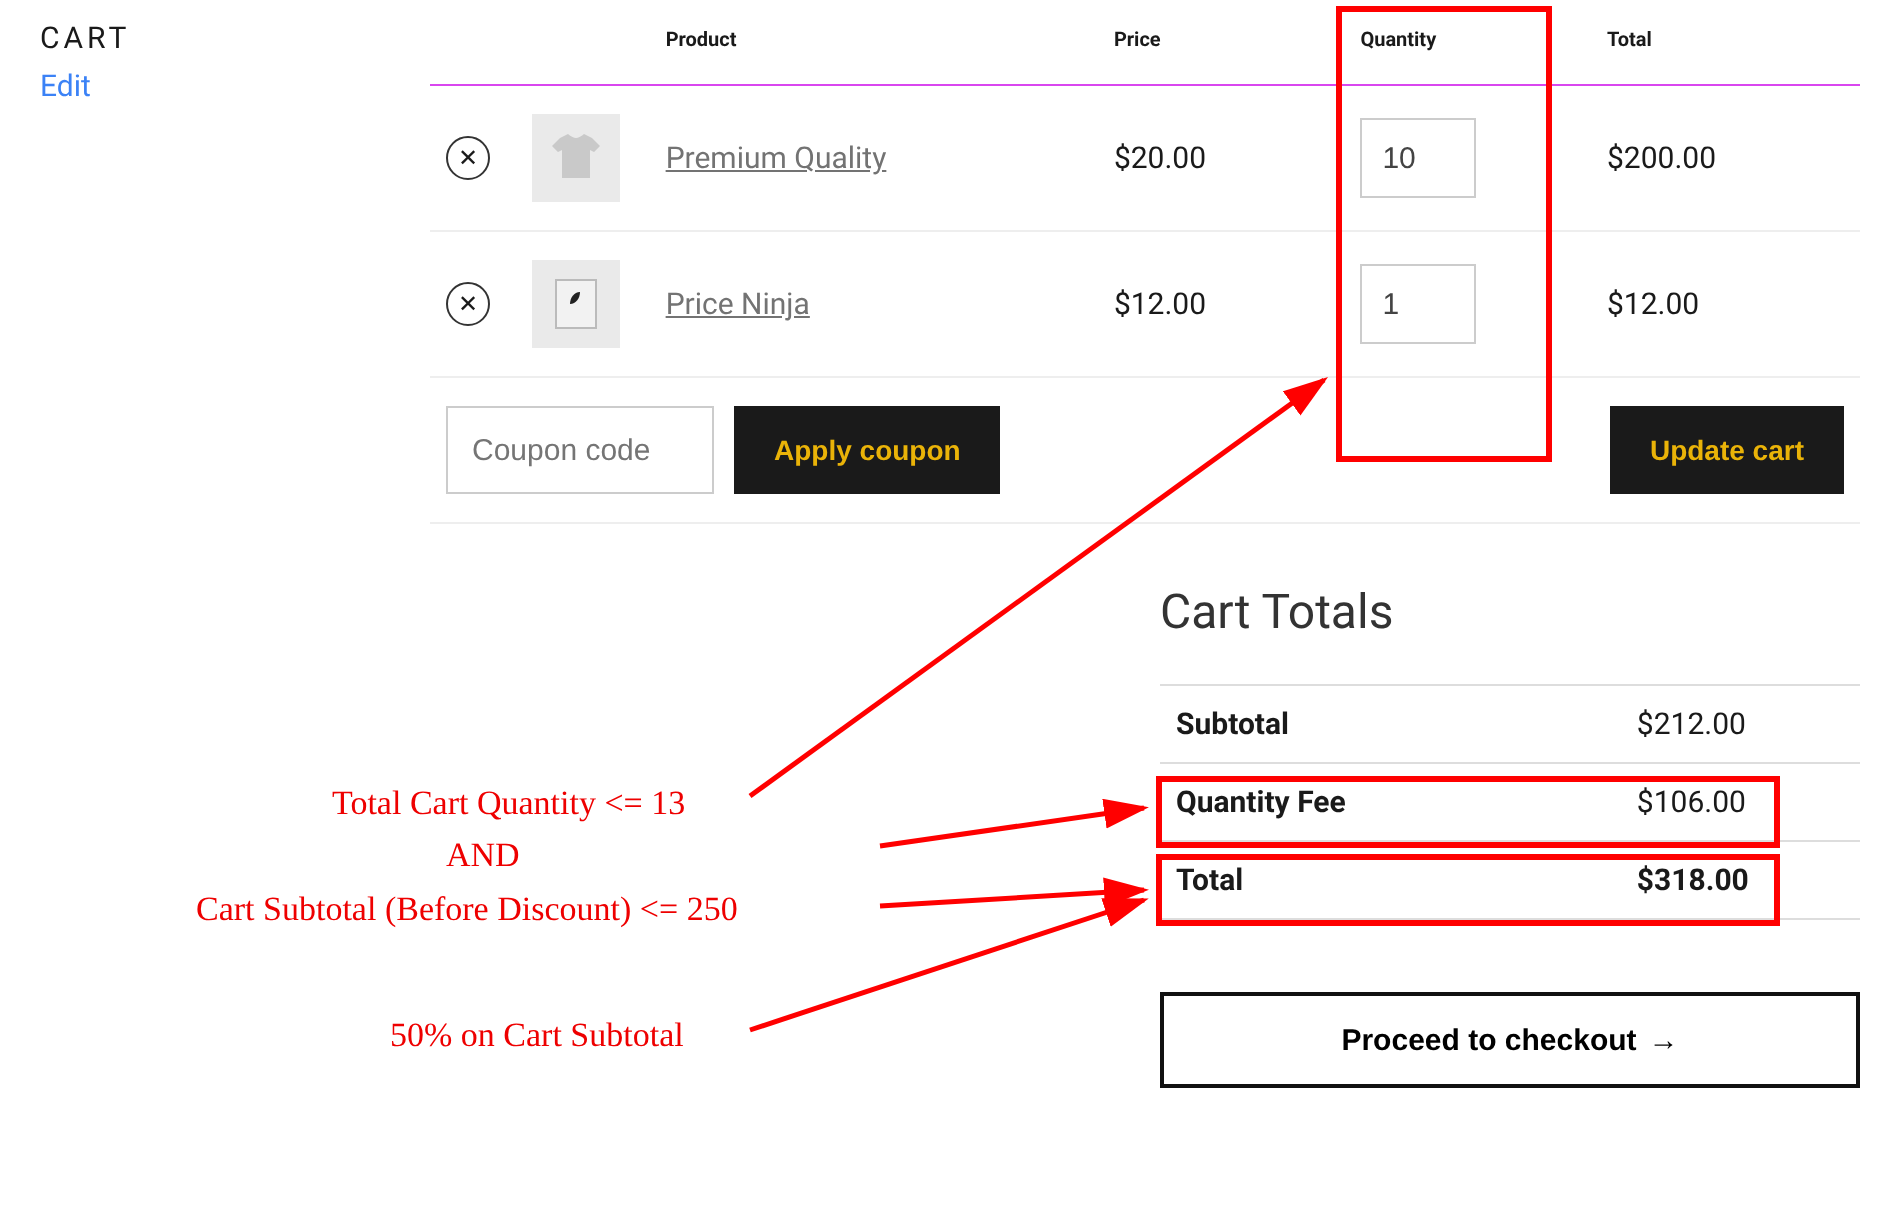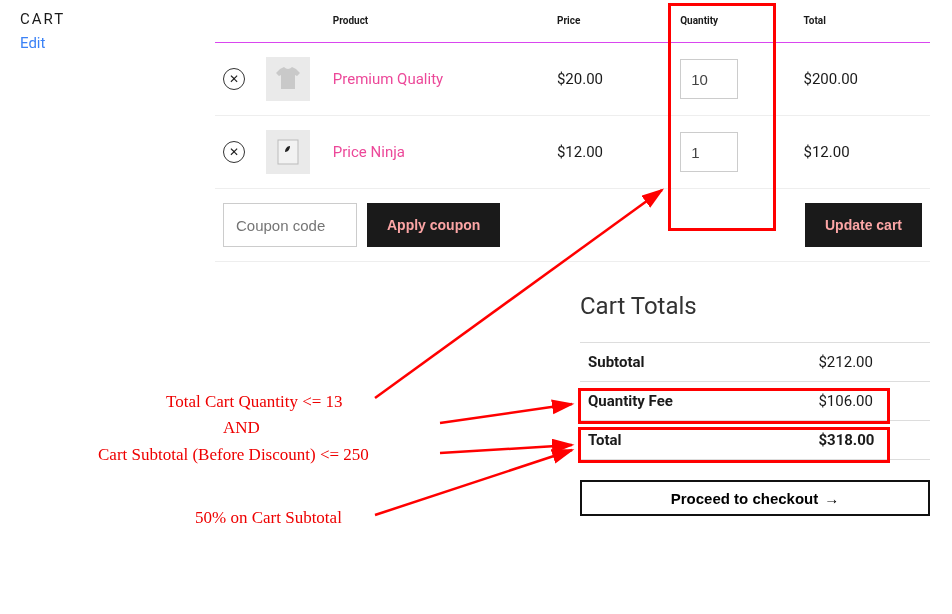--- a/index.html
+++ b/index.html
@@ -68,42 +68,43 @@
     background: #fff;
   }
   .thumb {
     width: 44px; height: 44px;
     background: #eaeaea;
     display:flex; align-items:center; justify-content:center;
     color:#999; font-size:10px;
   }
   .thumb svg { width: 32px; height: 32px; }
   .prod-link {
-    color: #ec4899;
+    text-decoration: underline;
+    color: #737373;
     cursor:pointer;
   }
   .qty-input {
     width: 58px;
     height: 40px;
     border: 1px solid #ccc;
     padding: 6px 10px;
     font-size: 15px;
     color:#444;
   }
   tr.actions td { padding: 18px 0 18px 0; border-bottom:none; }
   .coupon-row { display:flex; gap:10px; align-items:center; }
   .coupon-input {
     width: 134px; height: 44px;
     border: 1px solid #ccc;
     padding: 0 12px;
     font-size: 15px;
     color:#8b5cf6;
   }
   .btn-dark {
-    background:#1a1a1a; color:#fca5a5;
+    background:#1a1a1a; color:#eab308;
     border:none; height:44px;
     padding:0 20px; font-weight:700;
     font-size:14px; cursor:pointer;
   }
   .update-cart { float:right; }
 
   .totals-wrap {
     margin-top: 30px;
     margin-left: 365px;
     width: 350px;
@@ -121,23 +122,23 @@
   }
   .totals-table td {
     padding: 10px 8px;
     border-bottom:1px solid #ddd;
     font-size: 15px;
   }
   .totals-table td.lbl { font-weight:700; }
   .totals-table td.val { text-align:left; padding-left: 110px;}
   .totals-table tr.grand td { font-weight:700; }
   .checkout-btn {
-    margin-top: 20px;
+    margin-top: 36px;
     width:100%;
-    height:36px;
+    height:48px;
     background:#fff;
     border:2px solid #111;
     font-weight:700;
     font-size:15px;
     cursor:pointer;
     display:flex; align-items:center; justify-content:center;
     gap:6px;
   }
 
   

